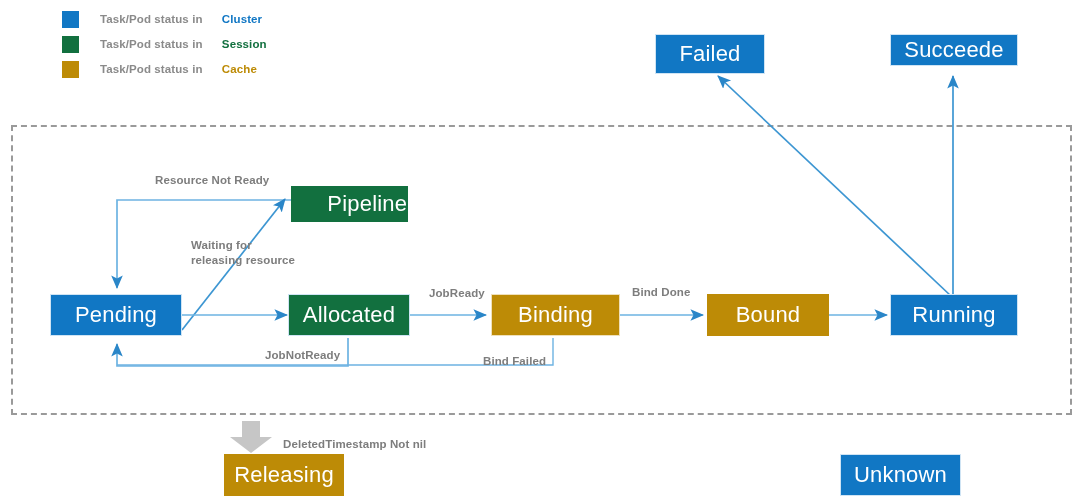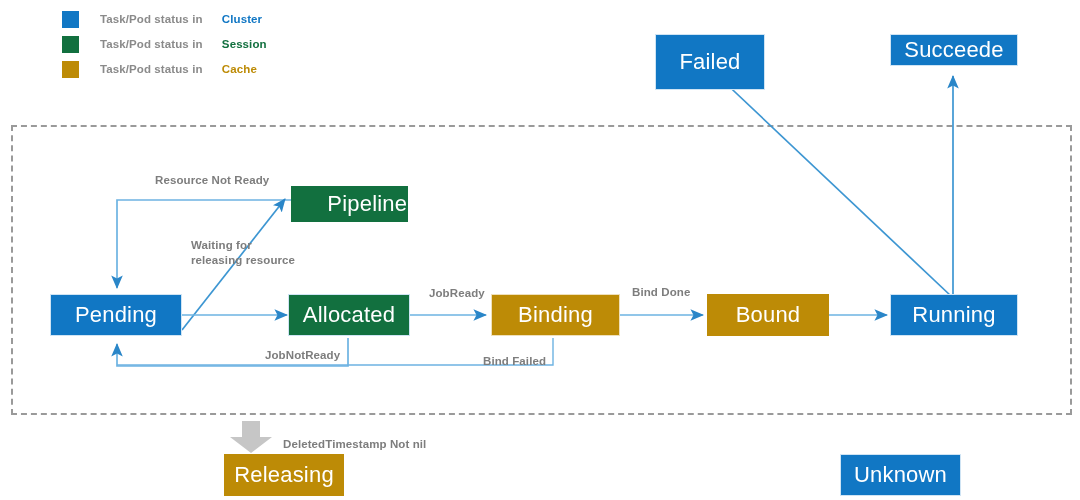--- a/index.html
+++ b/index.html
@@ -172,21 +172,21 @@
 
     <g>
       <path d="M953,296 L953,76" fill="none" stroke="#3d96d2" stroke-width="1.7" marker-end="url(#ah)"></path>
     </g>
   </svg>
 
   <svg class="block-arrow" viewBox="0 0 44 33">
     <polygon points="13,0 31,0 31,16 43,16 22,32 1,16 13,16" fill="#c6c6c6"></polygon>
   </svg>
 
-  <div class="node cluster" style="left:655px; top:34px; width:110px; height:56px;">
+  <div class="node cluster" style="left:655px; top:34px; width:110px; height:40px;">
     <span>Failed</span>
   </div>
 
   <div class="node cluster" style="left:890px; top:34px; width:128px; height:32px;">
     <span>Succeede</span>
   </div>
 
   <div class="node session noborder" style="left:291px; top:186px; width:117px; height:36px;padding-left:48px;">
     <span>Pipelined</span>
   </div>

